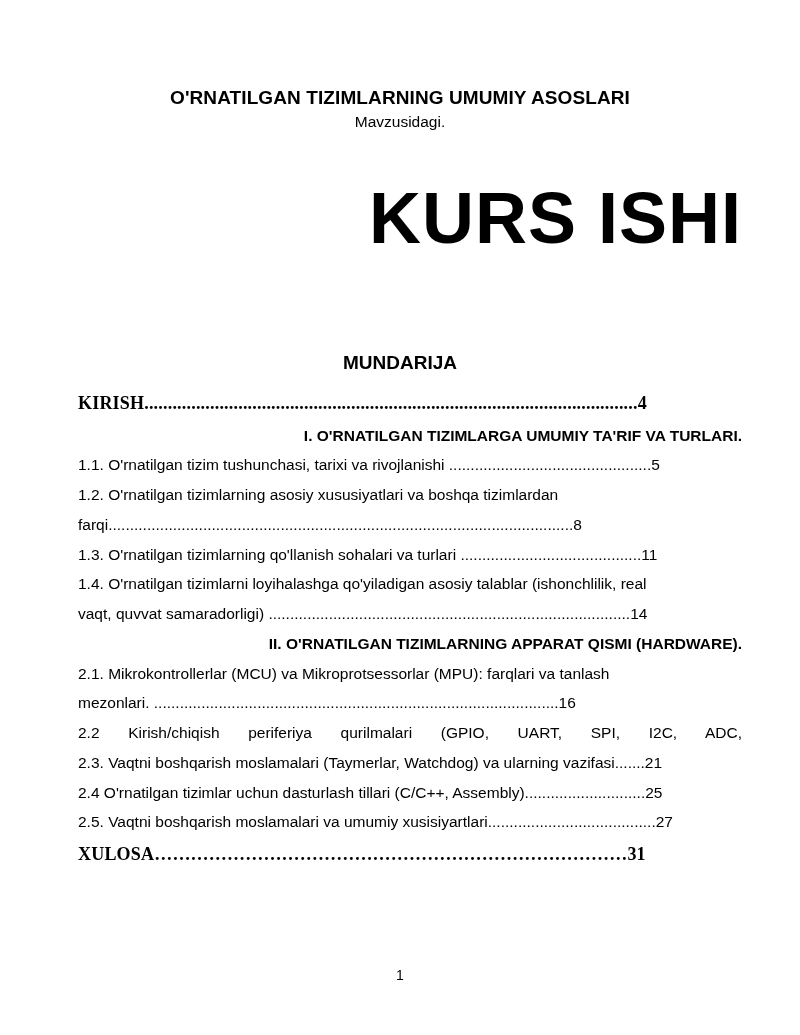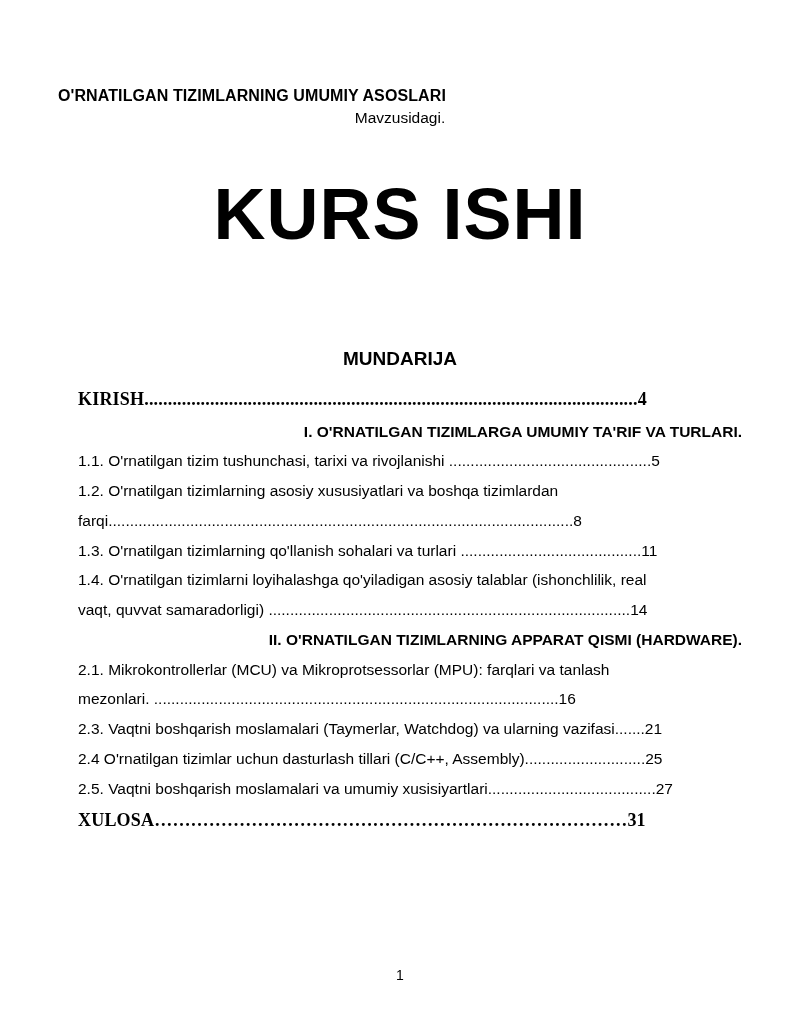--- a/index.html
+++ b/index.html
@@ -16,34 +16,34 @@
     overflow: hidden;
   }
   .page {
     box-sizing: border-box;
     width: 800px;
     height: 1035px;
     padding: 85px 58px 30px 58px;
     position: relative;
   }
   .subject-title {
-    text-align: left;
+    text-align: center;
     font-weight: bold;
-    font-size: 16px;
+    font-size: 19px;
     letter-spacing: 0.1px;
     line-height: 1.35;
   }
   .subject-sub {
     text-align: center;
     font-size: 15.5px;
     line-height: 1.35;
     margin-top: 1px;
   }
   .doc-type {
-    text-align: center;
+    text-align: right;
     font-size: 72px;
     font-weight: bold;
     letter-spacing: 1px;
     margin-top: 48px;
     line-height: 1.05;
   }
   .contents-heading {
     text-align: center;
     font-family: Liberation Sans, sans-serif;
     font-weight: bold;
@@ -99,20 +99,21 @@
       <div class="toc-line center-bold">I. O'RNATILGAN TIZIMLARGA UMUMIY TA'RIF VA TURLARI.</div>
       <div class="toc-line">1.1. O'rnatilgan tizim tushunchasi, tarixi va rivojlanishi ...............................................5</div>
       <div class="toc-line">1.2. O'rnatilgan tizimlarning asosiy xususiyatlari va boshqa tizimlardan</div>
       <div class="toc-line">farqi............................................................................................................8</div>
       <div class="toc-line">1.3. O'rnatilgan tizimlarning qo'llanish sohalari va turlari ..........................................11</div>
       <div class="toc-line">1.4. O'rnatilgan tizimlarni loyihalashga qo'yiladigan asosiy talablar (ishonchlilik, real</div>
       <div class="toc-line">vaqt, quvvat samaradorligi) ....................................................................................14</div>
       <div class="toc-line center-bold">II. O'RNATILGAN TIZIMLARNING APPARAT QISMI (HARDWARE).</div>
       <div class="toc-line">2.1. Mikrokontrollerlar (MCU) va Mikroprotsessorlar (MPU): farqlari va tanlash</div>
       <div class="toc-line">mezonlari. ..............................................................................................16</div>
+      <div class="toc-line justify">2.2 Kirish/chiqish periferiya qurilmalari (GPIO, UART, SPI, I2C, ADC,</div>
       <div class="toc-line">2.3. Vaqtni boshqarish moslamalari (Taymerlar, Watchdog) va ularning vazifasi.......21</div>
       <div class="toc-line">2.4 O'rnatilgan tizimlar uchun dasturlash tillari (C/C++, Assembly)............................25</div>
       <div class="toc-line">2.5. Vaqtni boshqarish moslamalari va umumiy xusisiyartlari.......................................27</div>
       <div class="toc-line serif-bold">XULOSA……………………………………………………………………31</div>
     </div>
 
   <div class="page-number">1</div>
 </div>
 
 </body></html>

